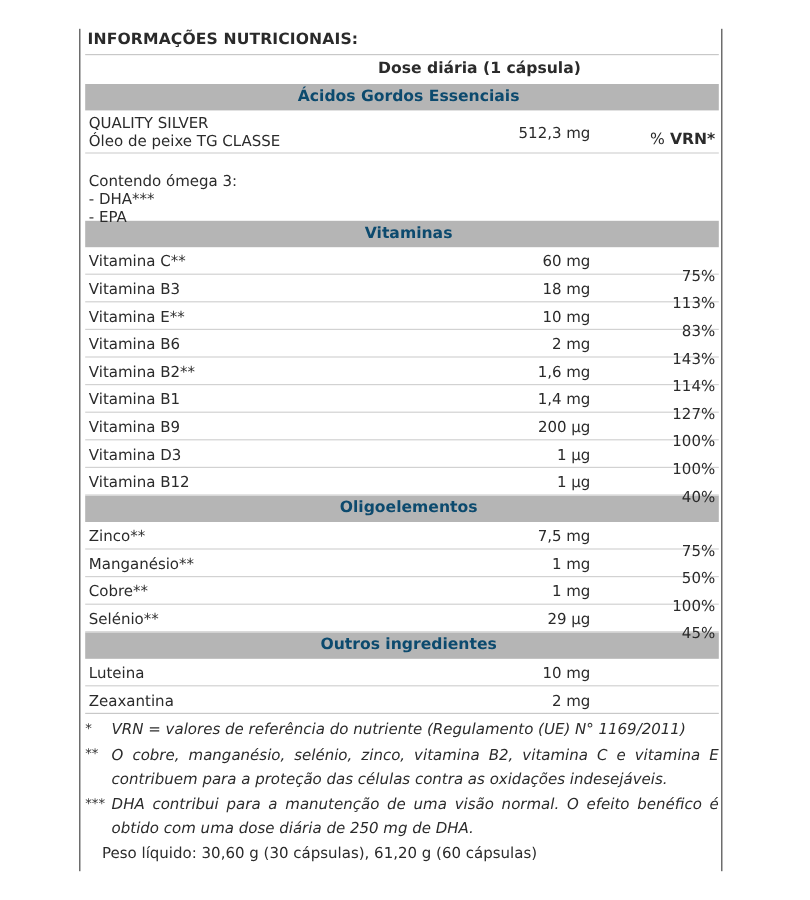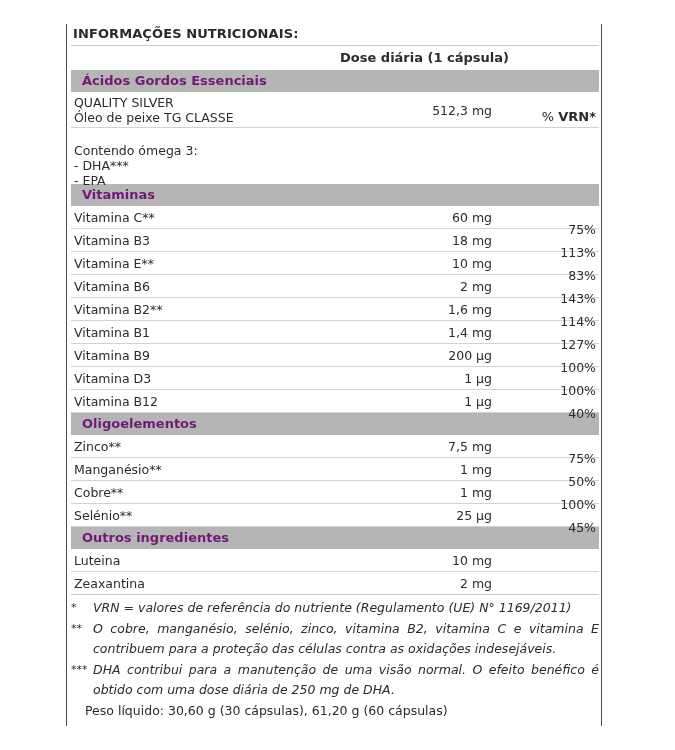--- a/index.html
+++ b/index.html
@@ -41,41 +41,42 @@
       border-bottom: 1px solid #c8c8c8;
       color: #2a2a2a;
     }
     .colhead {
       height: 24px;
       position: relative;
       font-size: 13px;
     }
     .colhead .dose {
       position: absolute;
-      right: 90px;
+      right: 115px;
       top: 4px;
       font-weight: bold;
       margin-left: 24px;
     }
     .colhead .vrn {
       position: absolute;
       right: 3px;
       top: 16px;
       margin-top: 47px;
     }
     .colhead .vrn .pct { font-weight: normal; }
     .colhead .vrn .lbl { font-weight: bold; }
     .section {
       background: #b5b5b5;
       height: 22px;
       line-height: 22px;
       font-size: 13px;
       font-weight: bold;
       padding-left: 11px;
-      color: #701a75;
+      color: #0c4a6e;
+      text-align: center;
     }
     .row {
       position: relative;
       border-bottom: 1px solid #d2d2d2;
       font-size: 12.5px;
       line-height: 15px;
       box-sizing: border-box;
     }
     .row.single { height: 23px; }
     .row .name {
@@ -218,21 +219,21 @@
           <span class="dose">1 mg</span>
           <span class="vrn">50%</span>
         </div>
         <div class="row single">
           <span class="name">Cobre**</span>
           <span class="dose">1 mg</span>
           <span class="vrn">100%</span>
         </div>
         <div class="row single">
           <span class="name">Selénio**</span>
-          <span class="dose">25 µg</span>
+          <span class="dose">29 µg</span>
           <span class="vrn">45%</span>
         </div>
       </div>
 
     <div class="section">Outros ingredientes</div>
     <div class="rows">
         <div class="row single">
           <span class="name">Luteina</span>
           <span class="dose">10 mg</span>
           <span class="vrn"></span>

